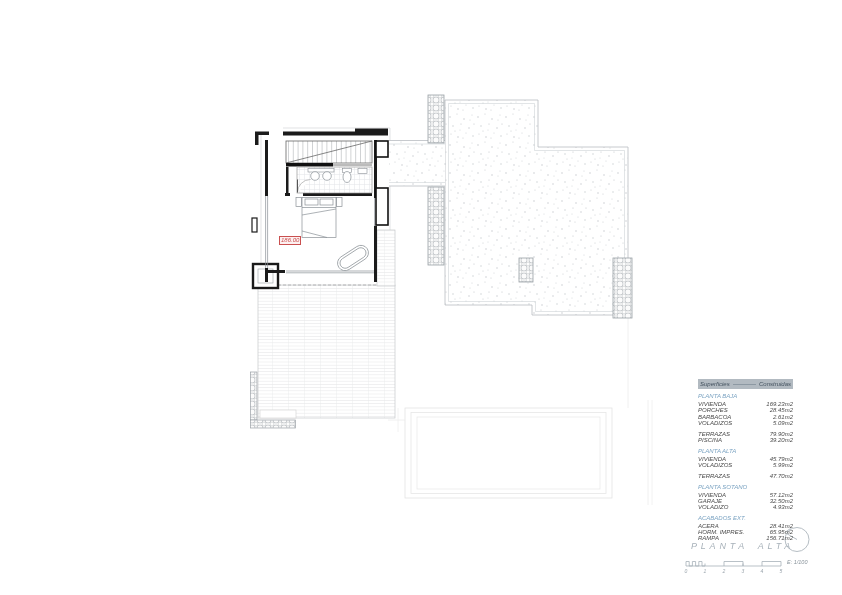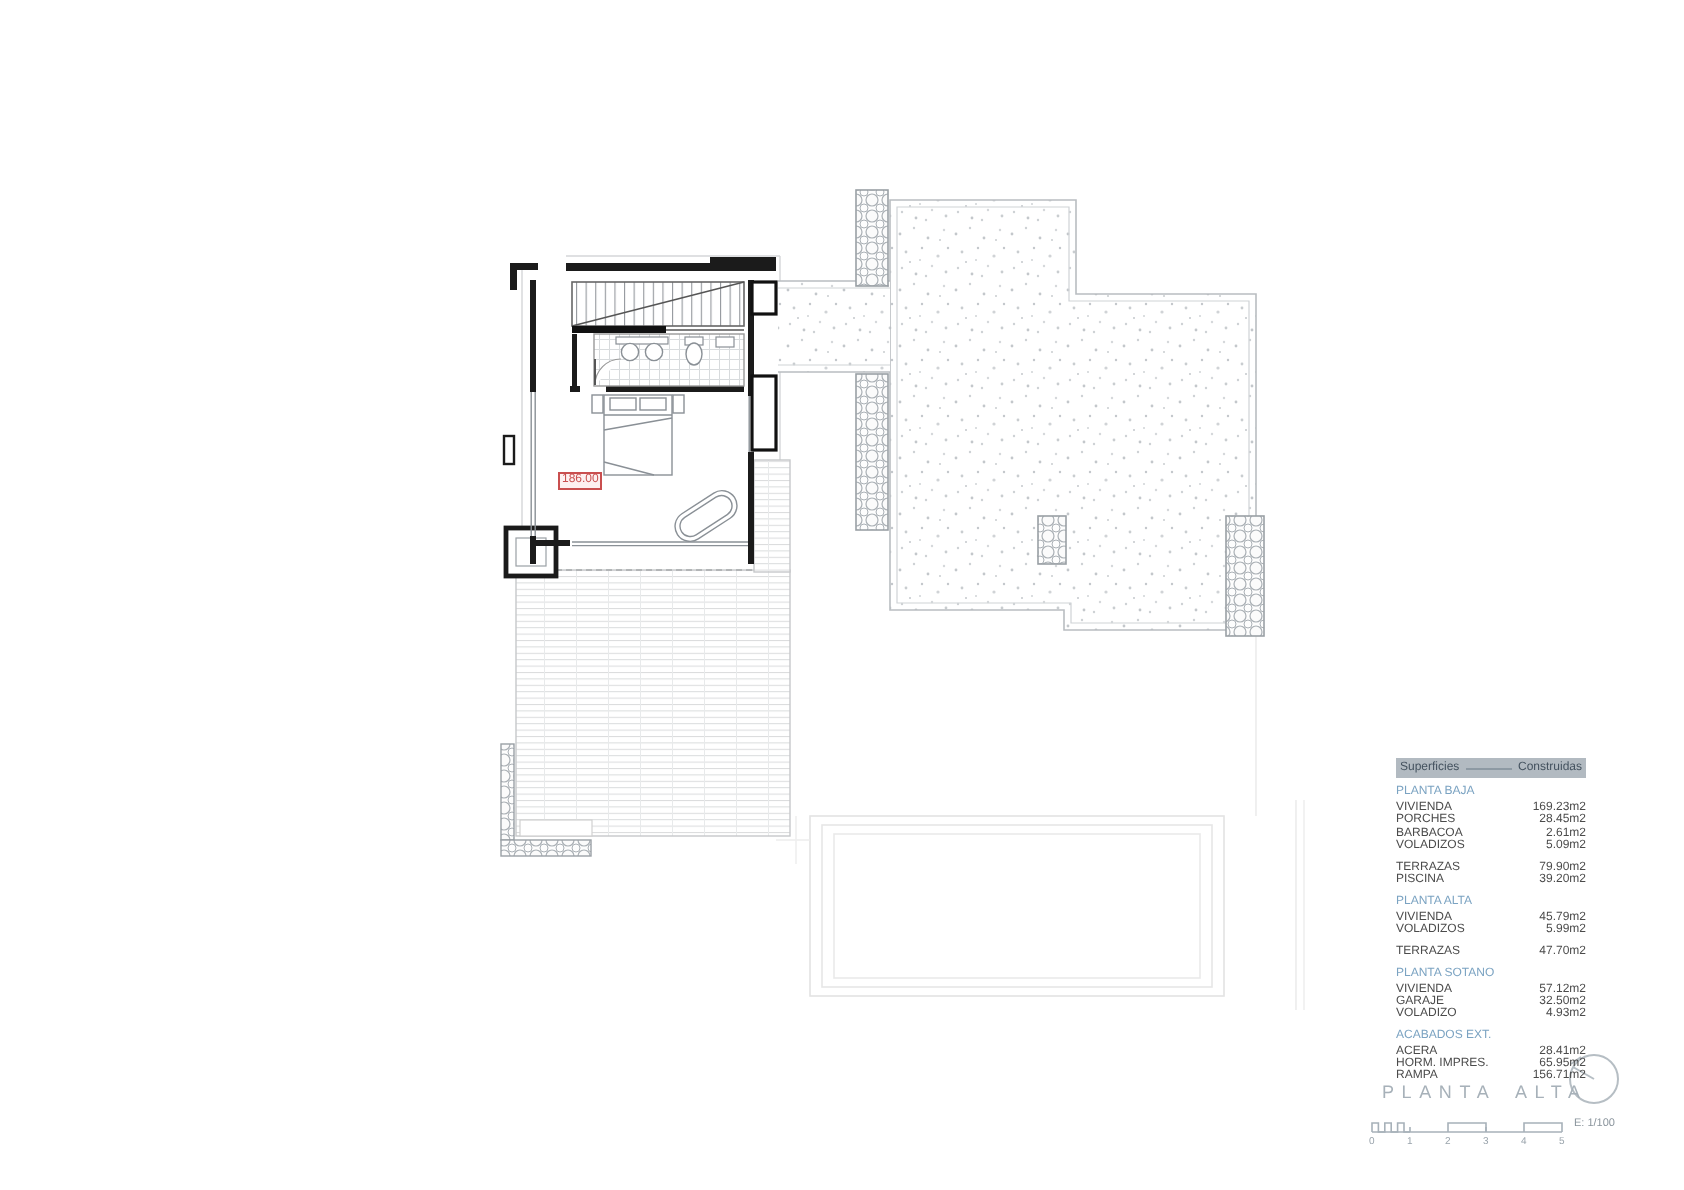--- a/index.html
+++ b/index.html
@@ -1,17 +1,17 @@
 <!DOCTYPE html>
 <html style="--table-header-bg: #b2bac1; --table-header-text: #44525f; --section-title: #7ba3c2; --body-text: #4b4b4b; --level-label-red: #c94f4f; --title-gray: #a7b1b9;"><head>
 <meta charset="utf-8">
 <style>
   html,body{margin:0;padding:0;background:#fff;}
   .page{position:relative;width:842px;height:595px;background:#fff;overflow:hidden;
-        font-family:"Liberation Sans",sans-serif;}
+        font-family:"Liberation Sans",sans-serif;font-style:italic;}
   svg{position:absolute;left:0;top:0;}
 
   
   .level-label{
     position:absolute;left:279px;top:236px;
     font-size:6px;line-height:7px;color:var(--level-label-red,#c94f4f);
     border:0.5px solid var(--level-label-red,#c94f4f);
     background:#fdf0f0;padding:0 1px;letter-spacing:0;
   }
 

